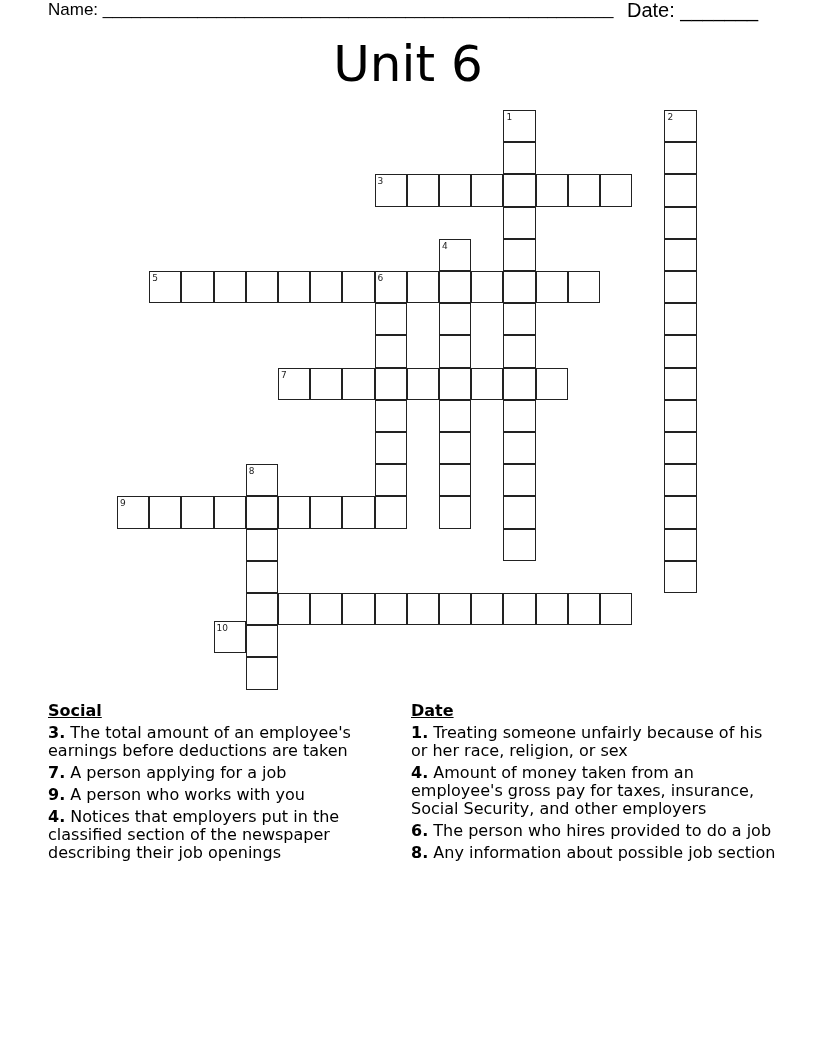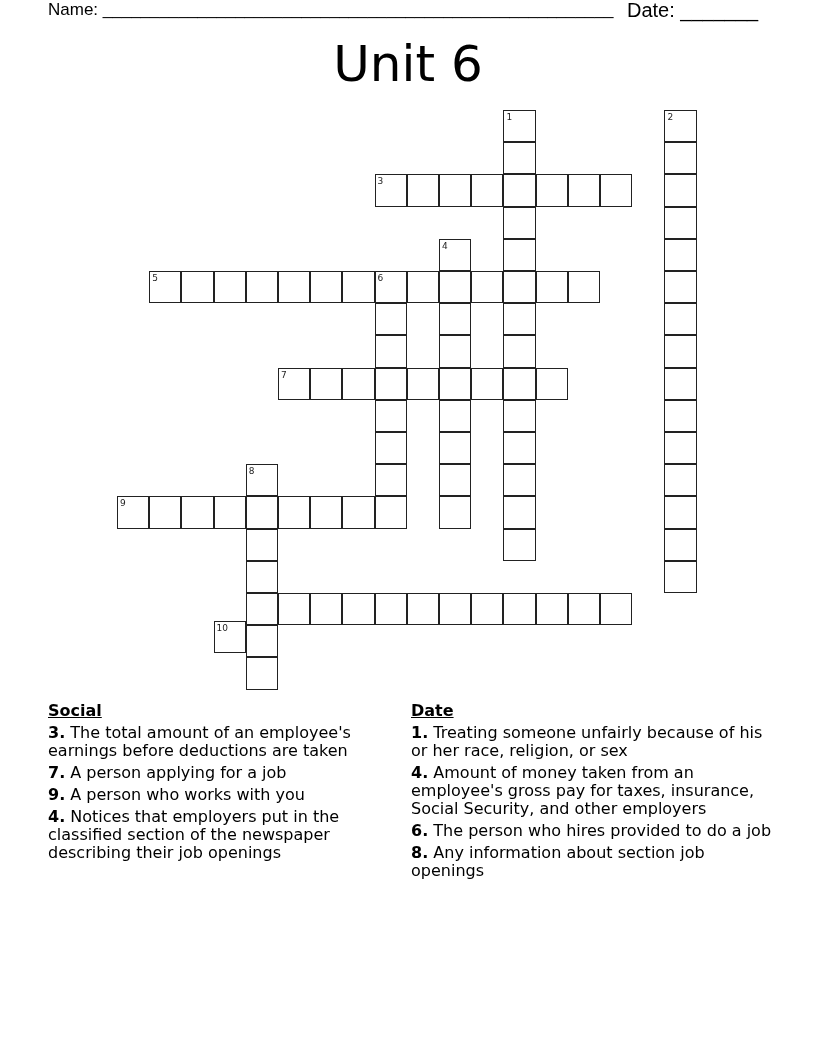--- a/index.html
+++ b/index.html
@@ -149,14 +149,14 @@
   <div class="clue"><span class="n">7.</span><span> A person applying for a job</span></div>
   <div class="clue"><span class="n">9.</span><span> A person who works with you</span></div>
   <div class="clue"><span class="n">4.</span><span> Notices that employers put in the classified section of the newspaper describing their job openings</span></div>
 </div>
 
 <div class="clues down">
   <h3>Date</h3>
   <div class="clue"><span class="n">1.</span><span> Treating someone unfairly because of his or her race, religion, or sex</span></div>
   <div class="clue"><span class="n">4.</span><span> Amount of money taken from an employee's gross pay for taxes, insurance, Social Security, and other employers</span></div>
   <div class="clue"><span class="n">6.</span><span> The person who hires provided to do a job</span></div>
-  <div class="clue"><span class="n">8.</span><span> Any information about section job openings</span></div>
+  <div class="clue"><span class="n">8.</span><span> Any information about possible job section</span></div>
 </div>
 
 </body></html>

